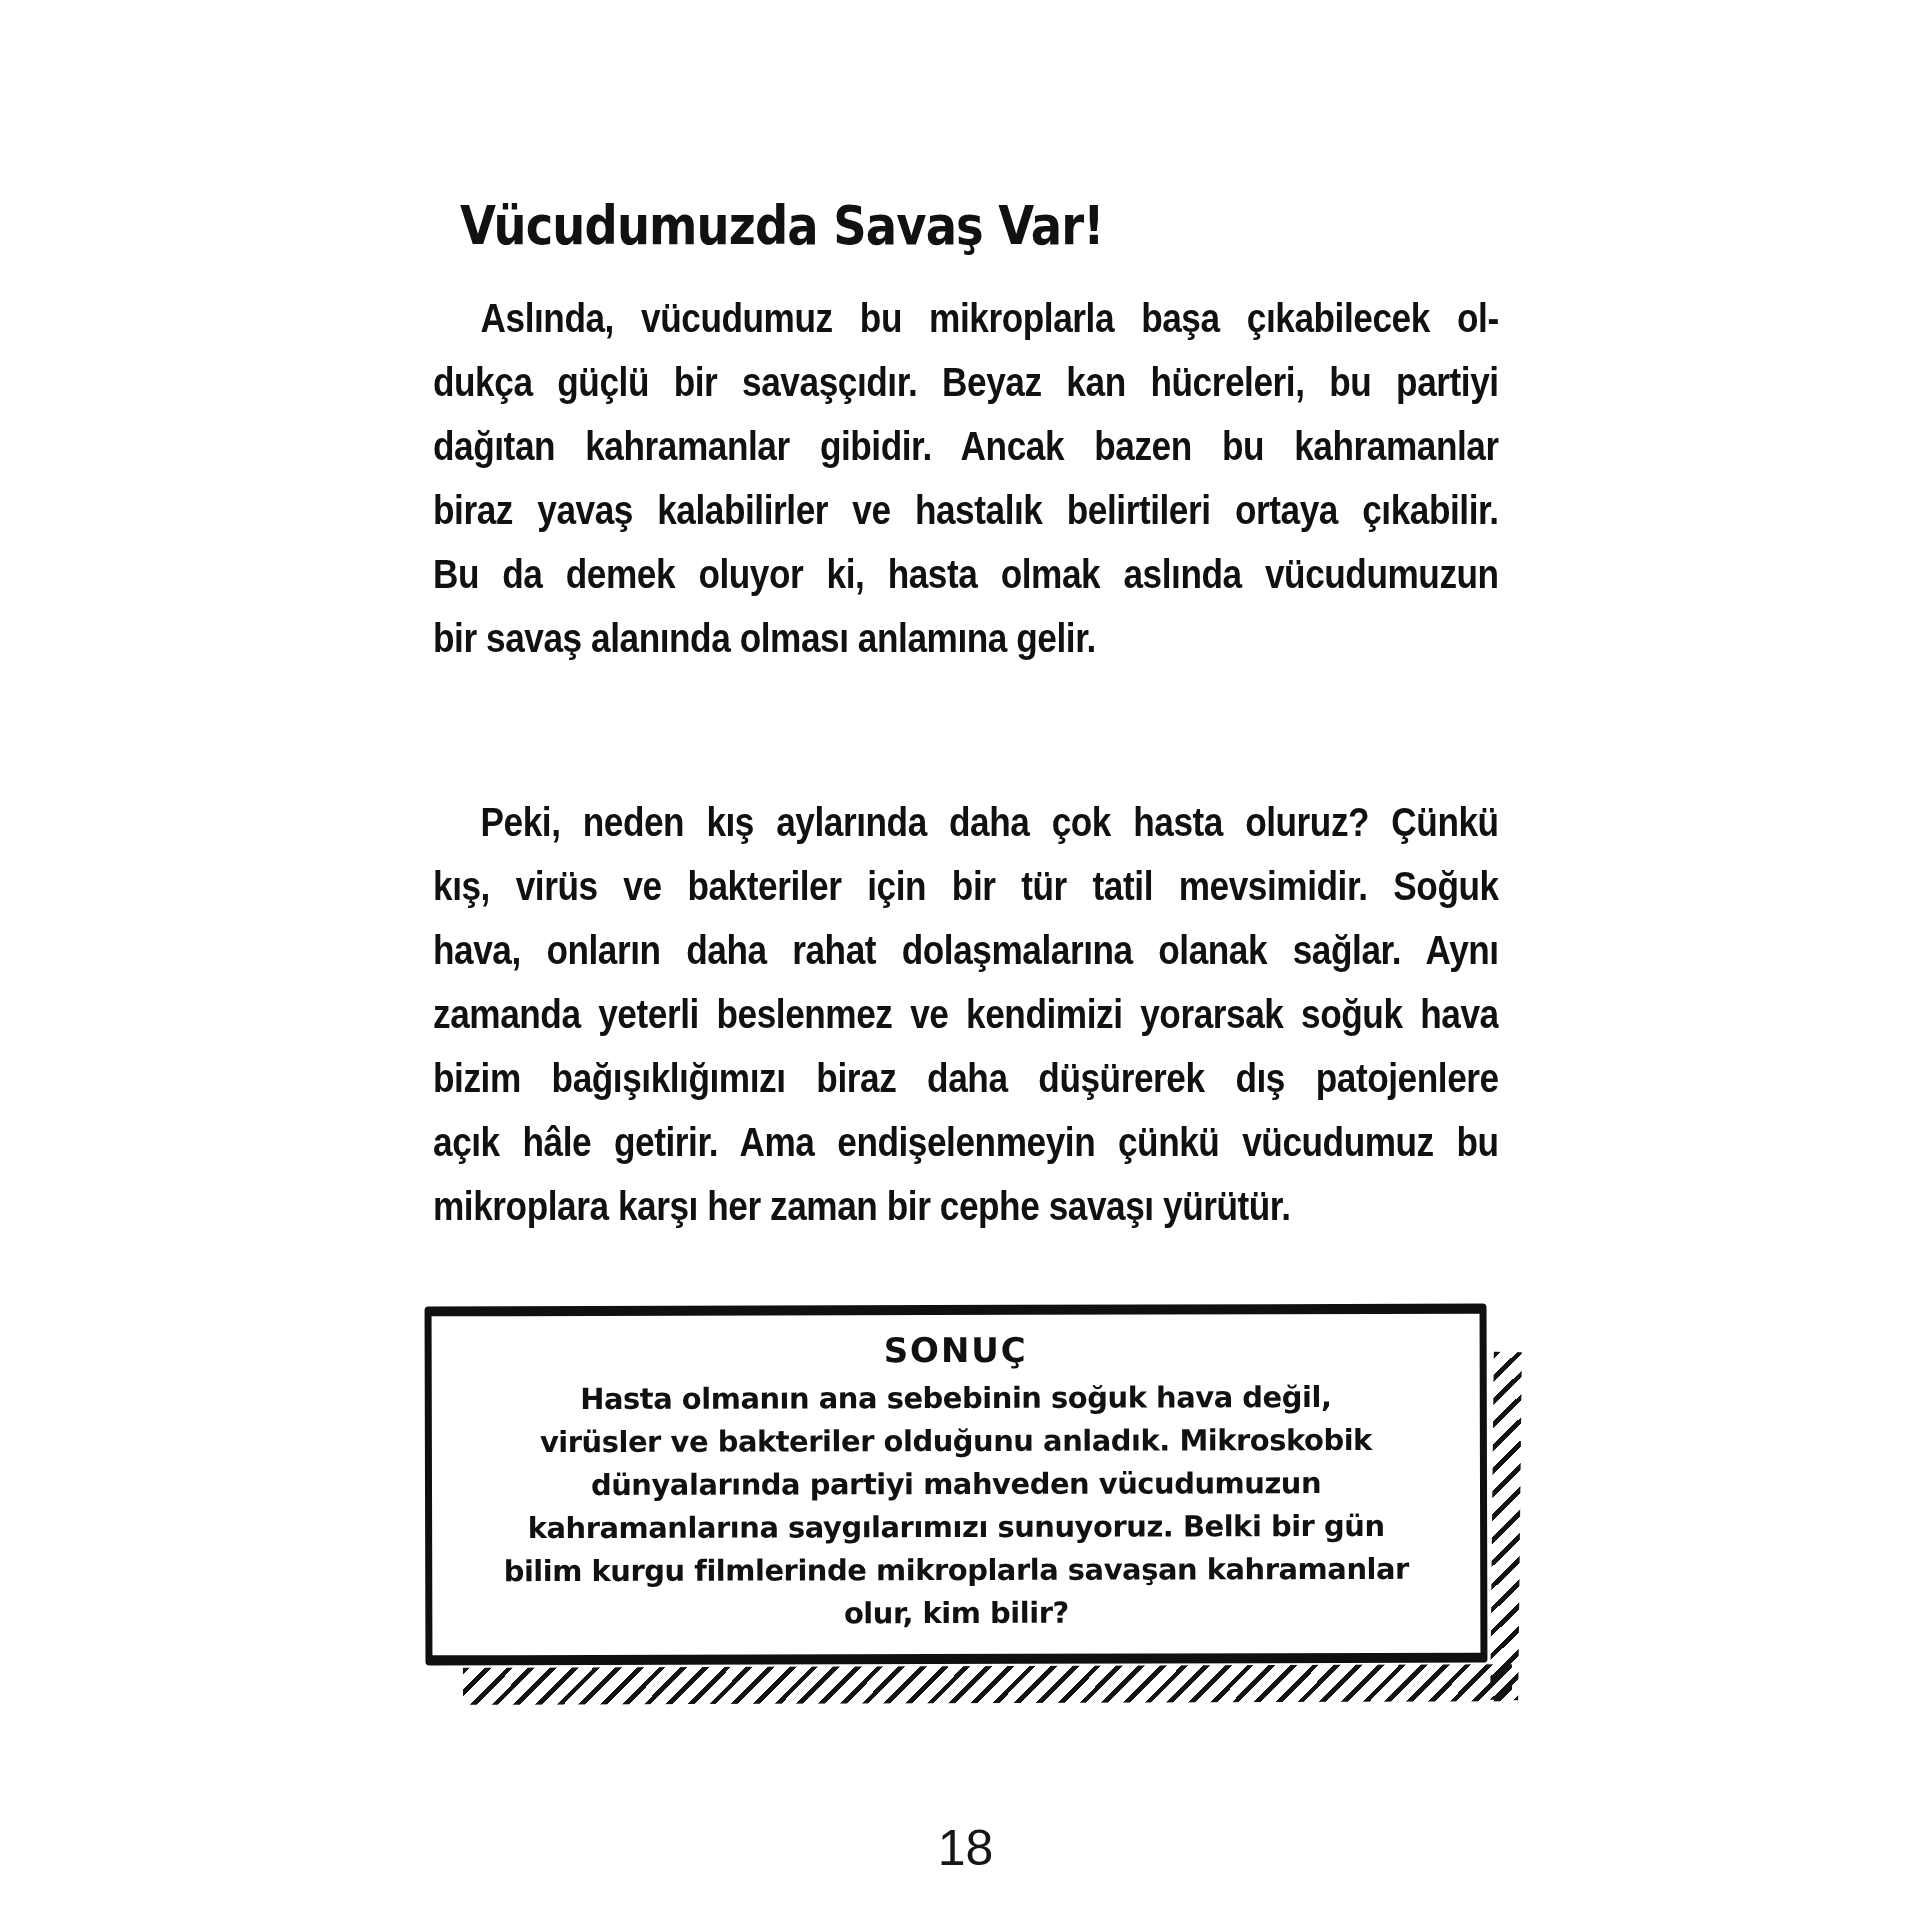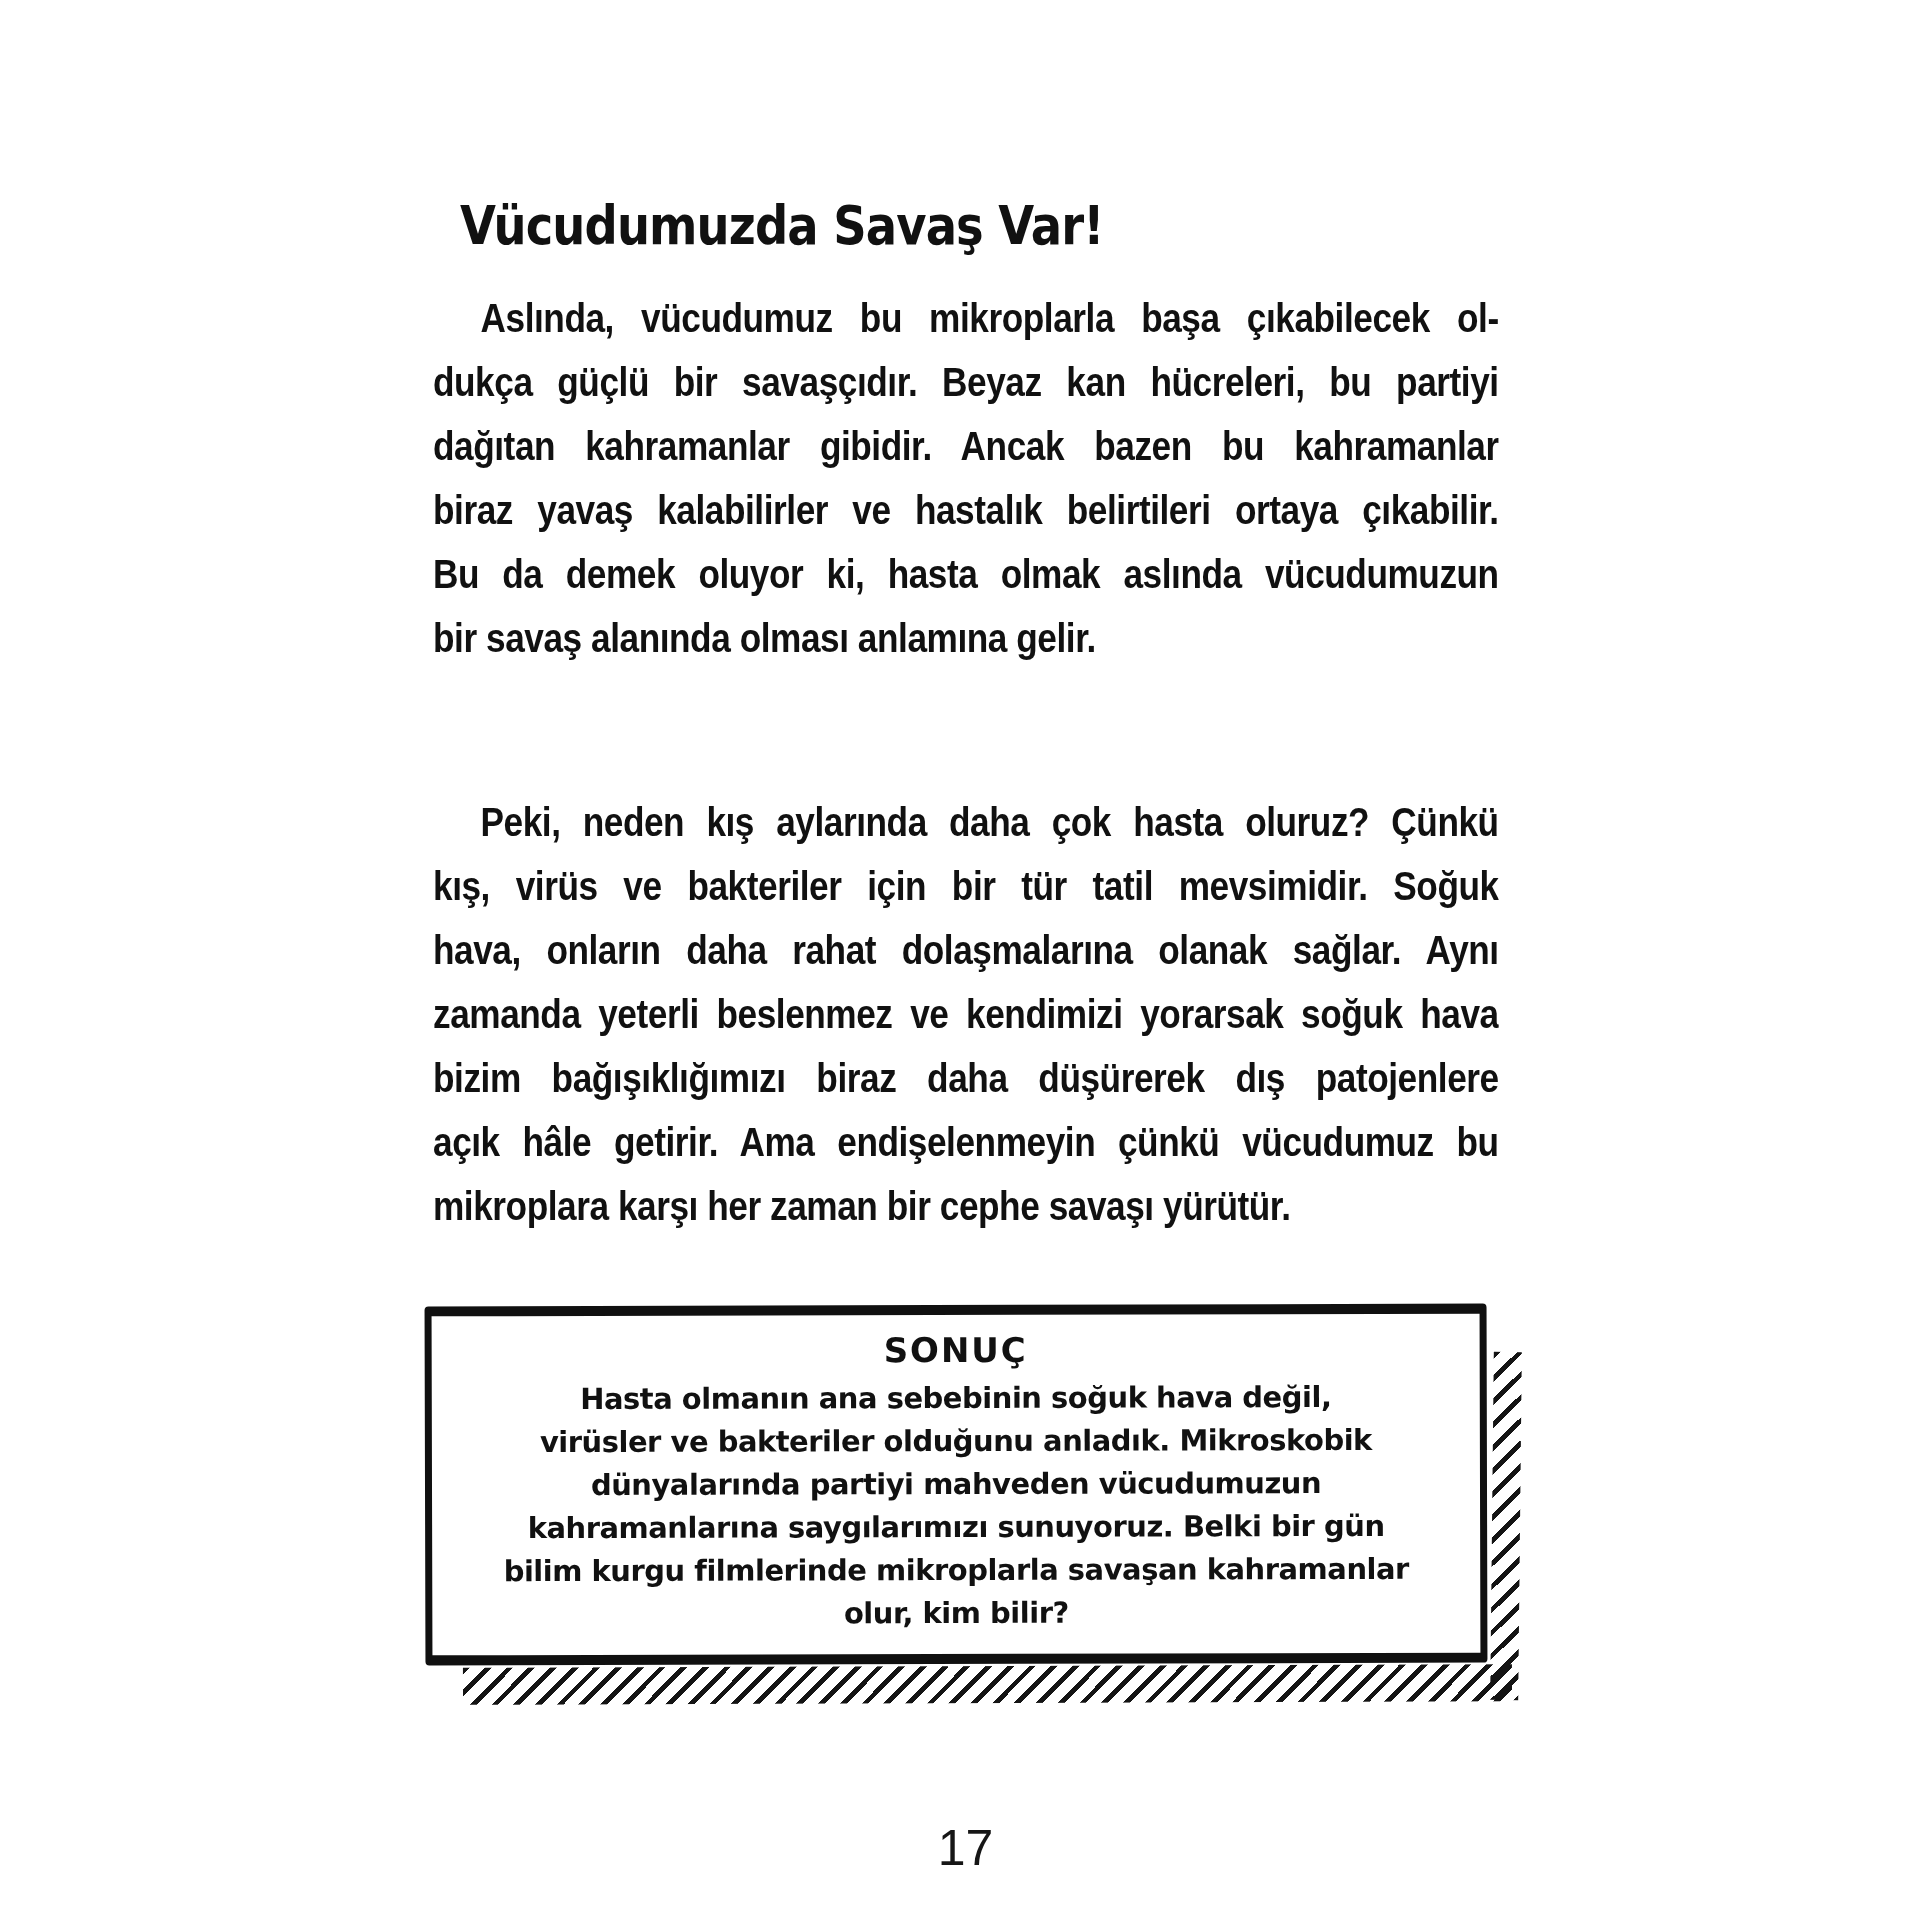--- a/index.html
+++ b/index.html
@@ -161,16 +161,16 @@
       <div class="box-line">virüsler ve bakteriler olduğunu anladık. Mikroskobik</div>
       <div class="box-line">dünyalarında partiyi mahveden vücudumuzun</div>
       <div class="box-line">kahramanlarına saygılarımızı sunuyoruz. Belki bir gün</div>
       <div class="box-line">bilim kurgu filmlerinde mikroplarla savaşan kahramanlar</div>
       <div class="box-line">olur, kim bilir?</div>
     </div>
   </div>
   <div class="hatch-right"></div>
   <div class="hatch-bottom"></div>
 
-  <div class="page-number">17</div>
+  <div class="page-number">18</div>
 
 </div>
 
 
 </body></html>

